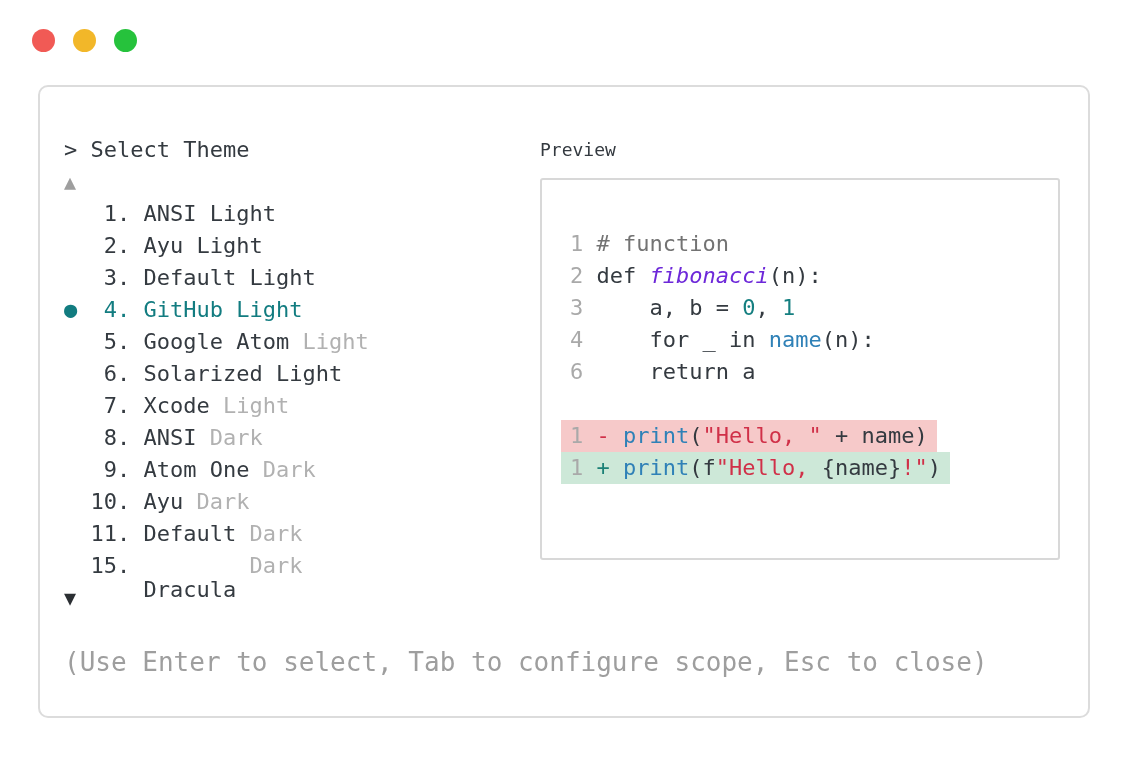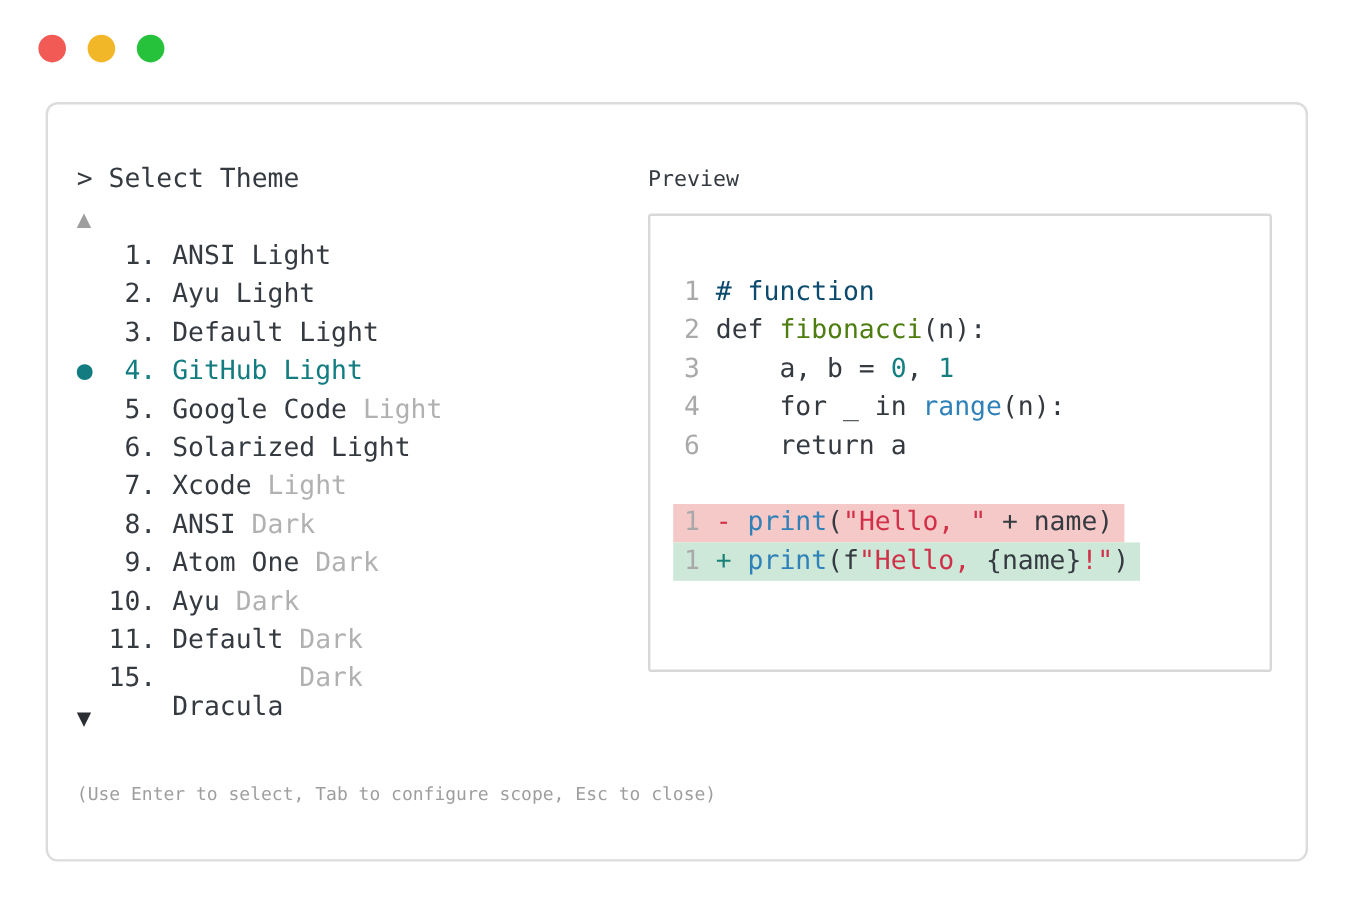--- a/index.html
+++ b/index.html
@@ -20,21 +20,21 @@
   .left-col { width:476px; flex:none; }
   .right-col { flex:1; min-width:0; }
   .row { height:32px; line-height:32px; font-size:22px; white-space:pre; }
   .prompt-row { display:flex; }
   .prompt-marker { width:2ch; }
   .arrow-row { font-size:20px; }
   .list-row { display:flex; height:32px; line-height:32px; font-size:22px; white-space:pre; cursor:default; }
   .marker { width:2ch; }
   .num { width:3ch; text-align:right; }
   .gap { width:1ch; }
-  .hint-row { height:32px; line-height:32px; font-size:15px; white-space:pre; }
+  .hint-row { height:32px; line-height:32px; font-size:26px; white-space:pre; }
   .preview-label-row { height:32px; line-height:32px; font-size:18px; }
   .preview-box {
     margin-top:12px; width:520px; height:382px;
     border:2px solid #d8d8d8; border-radius:3px;
     padding:48px 0 0 28px; overflow:hidden; background:#fff;
   }
   .code-line { height:32px; line-height:32px; font-size:22px; white-space:pre; }
   .chip { display:inline-block; height:32px; padding:0 9px; margin-left:-9px; }
 </style>
 </head>
@@ -51,39 +51,39 @@
     <div class="left-col">
       <div class="row prompt-row" style="color: rgb(52, 58, 64);">
         <span class="prompt-marker">&gt;</span><span>Select Theme</span>
       </div>
       <div class="row arrow-row" style="color: rgb(158, 158, 158);">▲</div>
       <div>
           <div class="list-row"><span class="marker" style="color: rgb(18, 124, 128);"></span><span class="num" style="color: rgb(52, 58, 64);">1.</span><span class="gap"></span><span class="name" style="color: rgb(52, 58, 64);">ANSI</span><span class="variant" style="color: rgb(52, 58, 64);"> Light</span></div>
           <div class="list-row"><span class="marker" style="color: rgb(18, 124, 128);"></span><span class="num" style="color: rgb(52, 58, 64);">2.</span><span class="gap"></span><span class="name" style="color: rgb(52, 58, 64);">Ayu</span><span class="variant" style="color: rgb(52, 58, 64);"> Light</span></div>
           <div class="list-row"><span class="marker" style="color: rgb(18, 124, 128);"></span><span class="num" style="color: rgb(52, 58, 64);">3.</span><span class="gap"></span><span class="name" style="color: rgb(52, 58, 64);">Default</span><span class="variant" style="color: rgb(52, 58, 64);"> Light</span></div>
           <div class="list-row"><span class="marker" style="color: rgb(18, 124, 128);">●</span><span class="num" style="color: rgb(18, 124, 128);">4.</span><span class="gap"></span><span class="name" style="color: rgb(18, 124, 128);">GitHub</span><span class="variant" style="color: rgb(18, 124, 128);"> Light</span></div>
-          <div class="list-row"><span class="marker" style="color: rgb(18, 124, 128);"></span><span class="num" style="color: rgb(52, 58, 64);">5.</span><span class="gap"></span><span class="name" style="color: rgb(52, 58, 64);">Google Code</span><span class="variant" style="color: rgb(177, 177, 177);"> Light</span></div>
+          <div class="list-row"><span class="marker" style="color: rgb(18, 124, 128);"></span><span class="num" style="color: rgb(52, 58, 64);">5.</span><span class="gap"></span><span class="name" style="color: rgb(52, 58, 64);">Google Atom</span><span class="variant" style="color: rgb(177, 177, 177);"> Light</span></div>
           <div class="list-row"><span class="marker" style="color: rgb(18, 124, 128);"></span><span class="num" style="color: rgb(52, 58, 64);">6.</span><span class="gap"></span><span class="name" style="color: rgb(52, 58, 64);">Solarized</span><span class="variant" style="color: rgb(52, 58, 64);"> Light</span></div>
           <div class="list-row"><span class="marker" style="color: rgb(18, 124, 128);"></span><span class="num" style="color: rgb(52, 58, 64);">7.</span><span class="gap"></span><span class="name" style="color: rgb(52, 58, 64);">Xcode</span><span class="variant" style="color: rgb(177, 177, 177);"> Light</span></div>
           <div class="list-row"><span class="marker" style="color: rgb(18, 124, 128);"></span><span class="num" style="color: rgb(52, 58, 64);">8.</span><span class="gap"></span><span class="name" style="color: rgb(52, 58, 64);">ANSI</span><span class="variant" style="color: rgb(177, 177, 177);"> Dark</span></div>
           <div class="list-row"><span class="marker" style="color: rgb(18, 124, 128);"></span><span class="num" style="color: rgb(52, 58, 64);">9.</span><span class="gap"></span><span class="name" style="color: rgb(52, 58, 64);">Atom One</span><span class="variant" style="color: rgb(177, 177, 177);"> Dark</span></div>
           <div class="list-row"><span class="marker" style="color: rgb(18, 124, 128);"></span><span class="num" style="color: rgb(52, 58, 64);">10.</span><span class="gap"></span><span class="name" style="color: rgb(52, 58, 64);">Ayu</span><span class="variant" style="color: rgb(177, 177, 177);"> Dark</span></div>
           <div class="list-row"><span class="marker" style="color: rgb(18, 124, 128);"></span><span class="num" style="color: rgb(52, 58, 64);">11.</span><span class="gap"></span><span class="name" style="color: rgb(52, 58, 64);">Default</span><span class="variant" style="color: rgb(177, 177, 177);"> Dark</span></div>
           <div class="list-row"><span class="marker" style="color: rgb(18, 124, 128);"></span><span class="num" style="color: rgb(52, 58, 64);">15.</span><span class="gap"></span><span class="name" style="color: rgb(52, 58, 64); margin-top: 24px;">Dracula</span><span class="variant" style="color: rgb(177, 177, 177);"> Dark</span></div>
         </div>
       <div class="row arrow-row" style="color: rgb(43, 47, 51);">▼</div>
     </div>
     <div class="right-col">
       <div class="preview-label-row">Preview</div>
       <div class="preview-box">
         <div>
-            <div class="code-line"><span class="chip"><span style="color: rgb(169, 169, 169);">1 </span><span style="color: #0c4a6e;"># function</span></span></div>
-            <div class="code-line"><span class="chip"><span style="color: rgb(169, 169, 169);">2 </span><span style="color: rgb(52, 58, 64);">def </span><span style="color: #4d7c0f;">fibonacci</span><span style="color: rgb(52, 58, 64);">(n):</span></span></div>
+            <div class="code-line"><span class="chip"><span style="color: rgb(169, 169, 169);">1 </span><span style="color: #737373;"># function</span></span></div>
+            <div class="code-line"><span class="chip"><span style="color: rgb(169, 169, 169);">2 </span><span style="color: rgb(52, 58, 64);">def </span><span style="color: #6d28d9; font-style: italic;">fibonacci</span><span style="color: rgb(52, 58, 64);">(n):</span></span></div>
             <div class="code-line"><span class="chip"><span style="color: rgb(169, 169, 169);">3 </span><span style="color: rgb(52, 58, 64);">    a, b = </span><span style="color: rgb(21, 127, 128);">0</span><span style="color: rgb(52, 58, 64);">, </span><span style="color: rgb(21, 127, 128);">1</span></span></div>
-            <div class="code-line"><span class="chip"><span style="color: rgb(169, 169, 169);">4 </span><span style="color: rgb(52, 58, 64);">    for _ in </span><span style="color: rgb(47, 129, 183);">range</span><span style="color: rgb(52, 58, 64);">(n):</span></span></div>
+            <div class="code-line"><span class="chip"><span style="color: rgb(169, 169, 169);">4 </span><span style="color: rgb(52, 58, 64);">    for _ in </span><span style="color: rgb(47, 129, 183);">name</span><span style="color: rgb(52, 58, 64);">(n):</span></span></div>
             <div class="code-line"><span class="chip"><span style="color: rgb(169, 169, 169);">6 </span><span style="color: rgb(52, 58, 64);">    return a</span></span></div>
             <div class="code-line"></div>
             <div class="code-line"><span class="chip" style="background: rgb(246, 201, 201);"><span style="color: rgb(169, 169, 169);">1 </span><span style="color: rgb(208, 48, 72);">- </span><span style="color: rgb(47, 129, 183);">print</span><span style="color: rgb(52, 58, 64);">(</span><span style="color: rgb(208, 48, 72);">"Hello, "</span><span style="color: rgb(52, 58, 64);"> + name)</span></span></div>
             <div class="code-line"><span class="chip" style="background: rgb(205, 232, 216);"><span style="color: rgb(169, 169, 169);">1 </span><span style="color: rgb(27, 128, 118);">+ </span><span style="color: rgb(47, 129, 183);">print</span><span style="color: rgb(52, 58, 64);">(f</span><span style="color: rgb(208, 48, 72);">"Hello, </span><span style="color: rgb(52, 58, 64);">{name}</span><span style="color: rgb(208, 48, 72);">!"</span><span style="color: rgb(52, 58, 64);">)</span></span></div>
           </div>
       </div>
     </div>
   </div>
   <div class="row"></div>
   <div class="hint-row" style="color: rgb(158, 158, 158);">(Use Enter to select, Tab to configure scope, Esc to close)</div>

